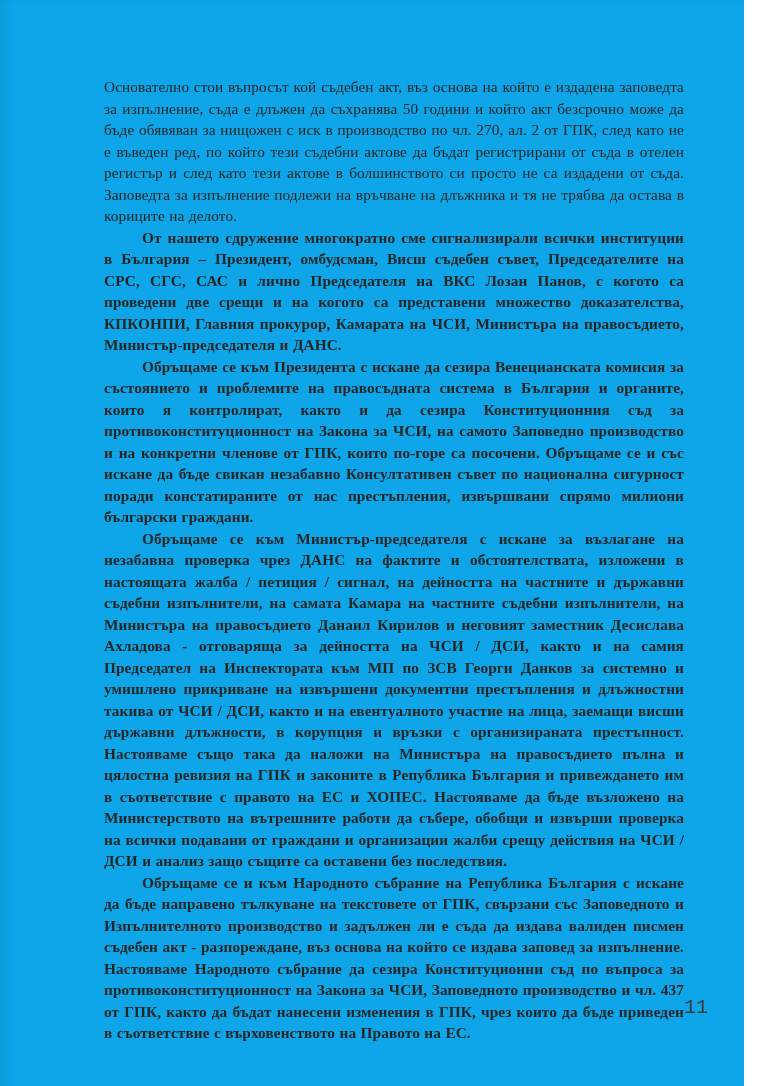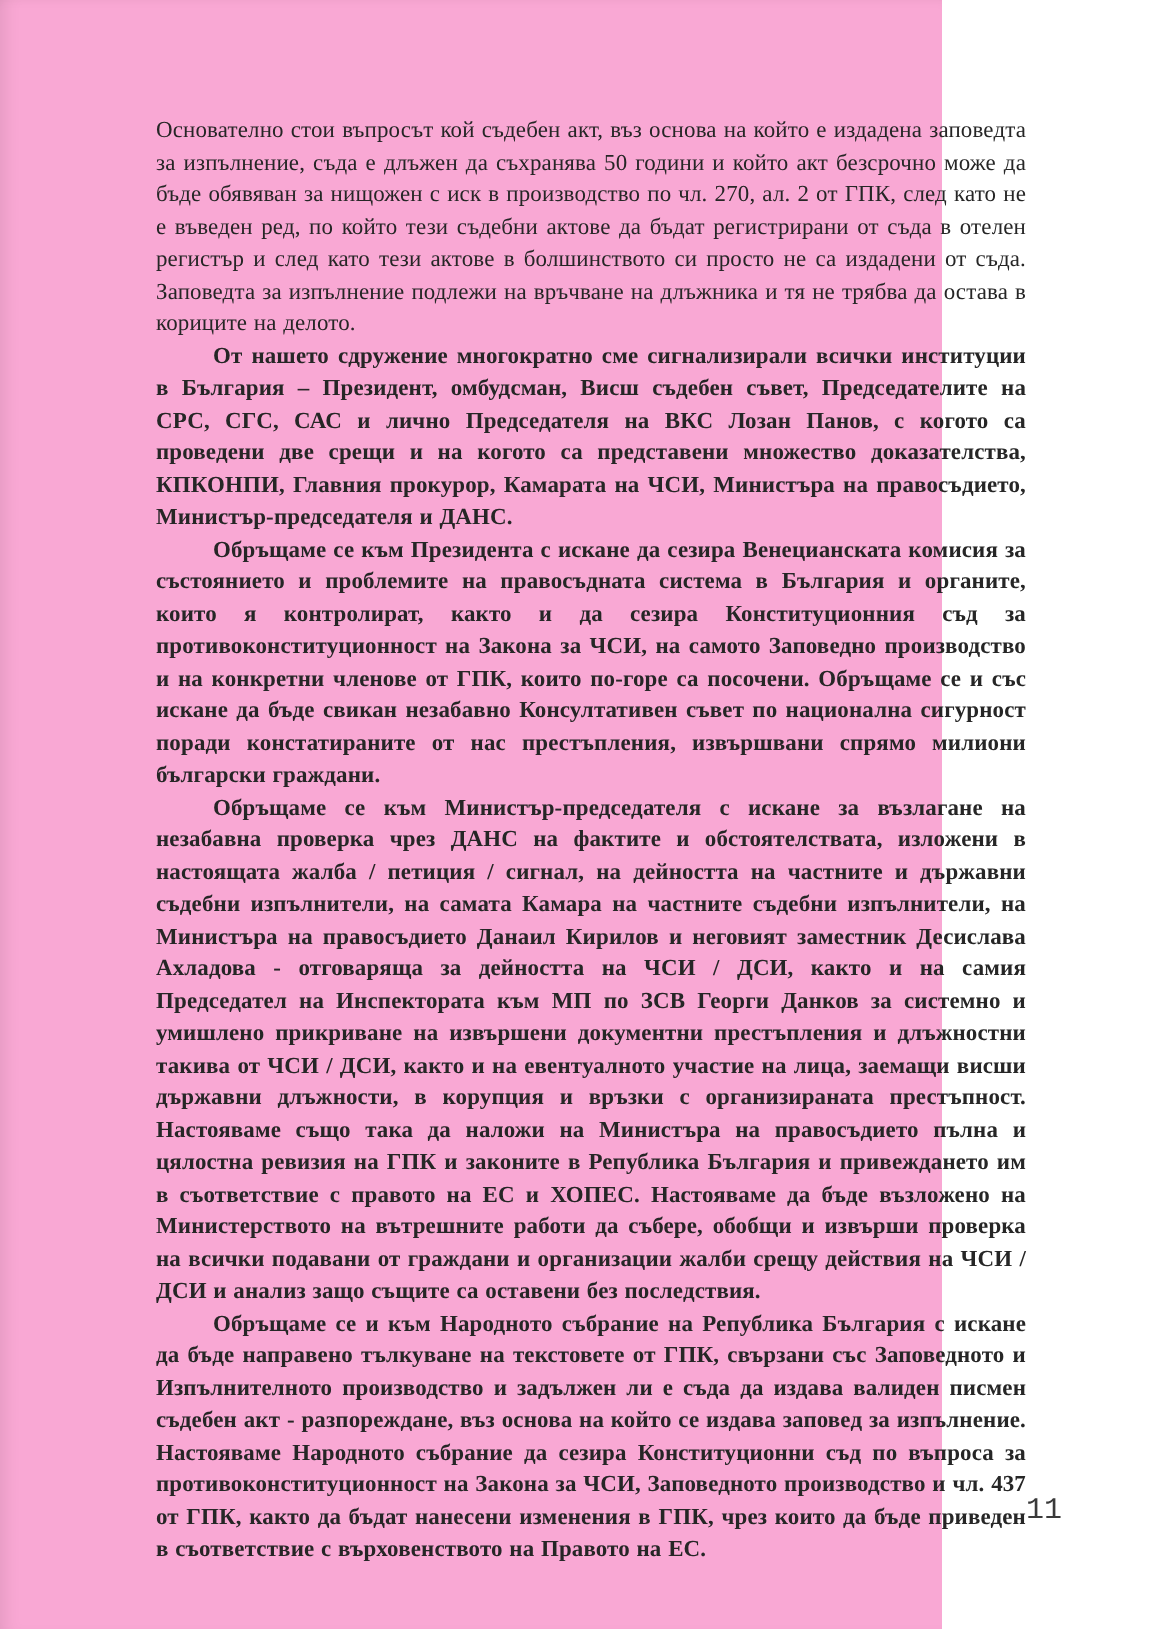--- a/index.html
+++ b/index.html
@@ -8,23 +8,23 @@
   }
   body {
     width: 768px;
     height: 1086px;
     background: #ffffff;
     overflow: hidden;
     font-family: "Liberation Serif", "DejaVu Serif", serif;
   }
   .page {
     position: relative;
-    width: 628px;
+    width: 744px;
     height: 1086px;
-    background: #f9a8d4;
+    background: #0ea5e9;
     
     box-shadow: inset 10px 0 12px -8px rgba(0,0,0,0.10),
                 inset 0 6px 10px -8px rgba(0,0,0,0.06);
   }
   .text-block {
     position: absolute;
     top: 76px;
     left: 104px;
     width: 580px;
   }

